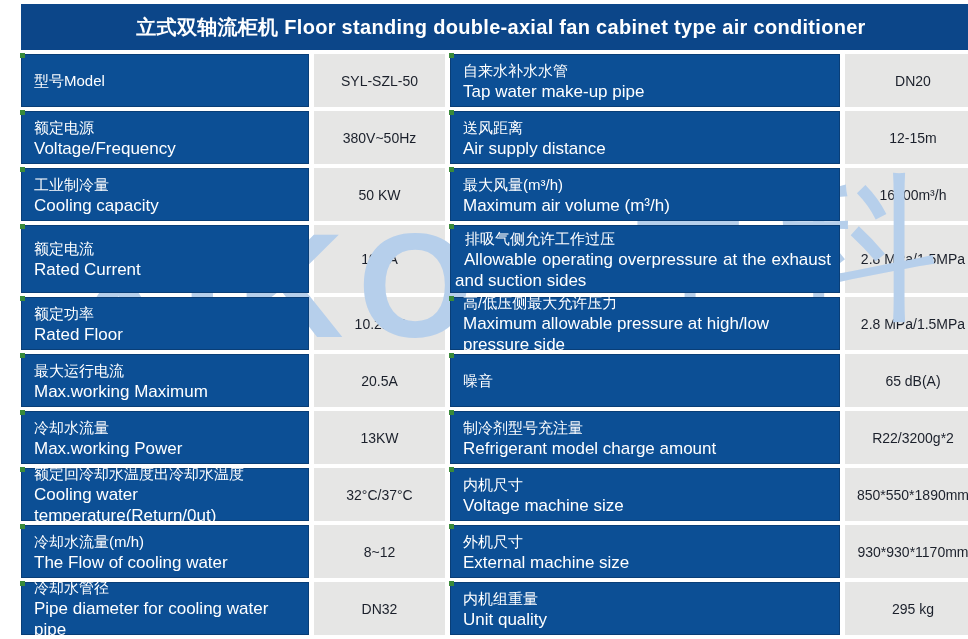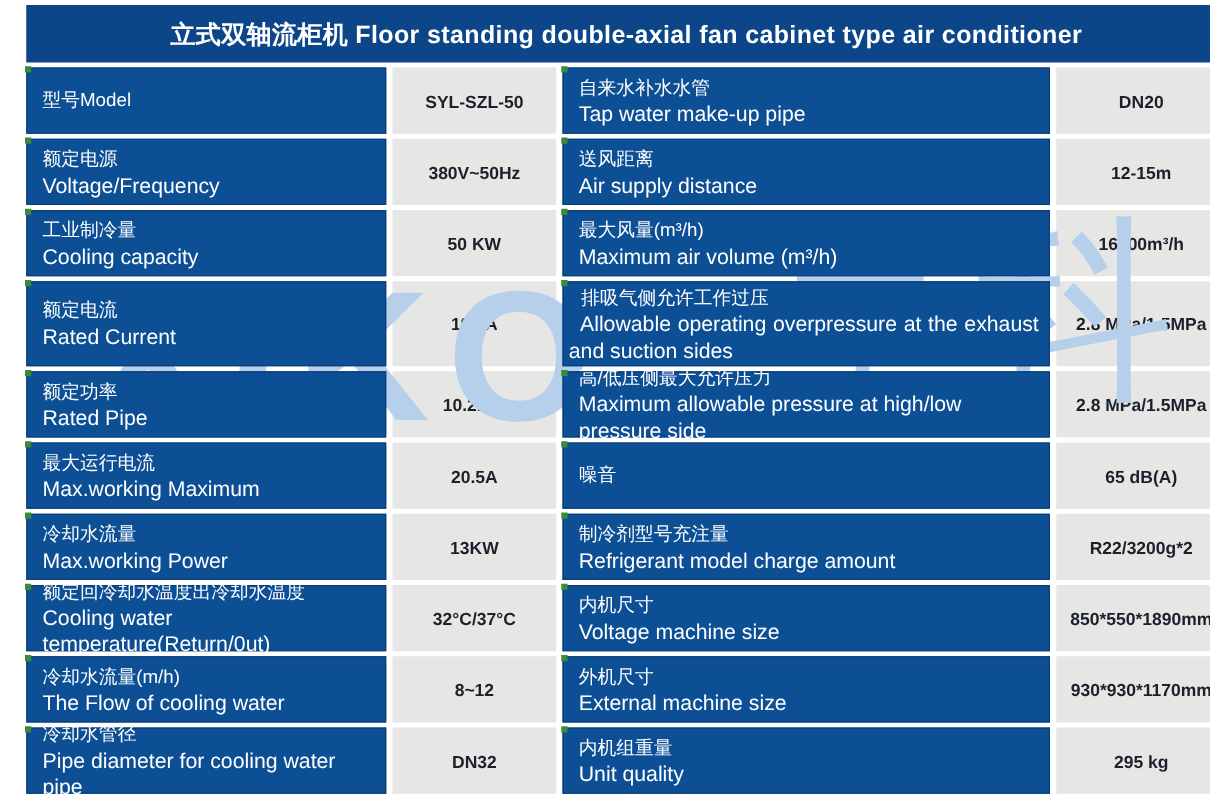--- a/index.html
+++ b/index.html
@@ -24,21 +24,21 @@
   .label {
     background:#0c4f95; border:1px solid #093e77; color:#ffffff;
     display:flex; flex-direction:column; justify-content:center;
     padding:2px 8px 2px 12px; z-index:3;
   }
   .zh { font-size:15px; line-height:21px; }
   .en { font-size:17px; line-height:21px; }
   .value {
     background:#e6e6e5; color:#1b202b;
     display:flex; align-items:center; justify-content:center;
-    text-align:center; font-size:14px; z-index:1; padding:0 4px;font-weight:bold;
+    text-align:center; font-size:14px; z-index:1; padding:0 4px;
   }
   .corner {
     position:absolute; top:-2px; left:-2px; width:5px; height:5px;
     background:#3a8a3a;
   }
   .justify { padding-left:4px; padding-right:8px; }
   .justify .zh { padding-left:10px; }
   .justify .en { text-align:justify; text-indent:9px; }
   .wm {
     position:absolute; z-index:2; pointer-events:none; color:#b6cfeb;
@@ -102,21 +102,21 @@
     <div class="cell label justify">
       <span class="corner"></span>
       <span class="zh">排吸气侧允许工作过压</span>
       <span class="en">Allowable operating overpressure at the exhaust and suction sides</span>
     </div>
     <div class="cell value">2.8 MPa/1.5MPa</div>
 
     <div class="cell label">
       <span class="corner"></span>
       <span class="zh">额定功率</span>
-      <span class="en">Rated Pipe</span>
+      <span class="en">Rated Floor</span>
     </div>
     <div class="cell value">10.2KW</div>
     <div class="cell label">
       <span class="corner"></span>
       <span class="zh">高/低压侧最大允许压力</span>
       <span class="en">Maximum allowable pressure at high/low pressure side</span>
     </div>
     <div class="cell value">2.8 MPa/1.5MPa</div>
 
     <div class="cell label">

